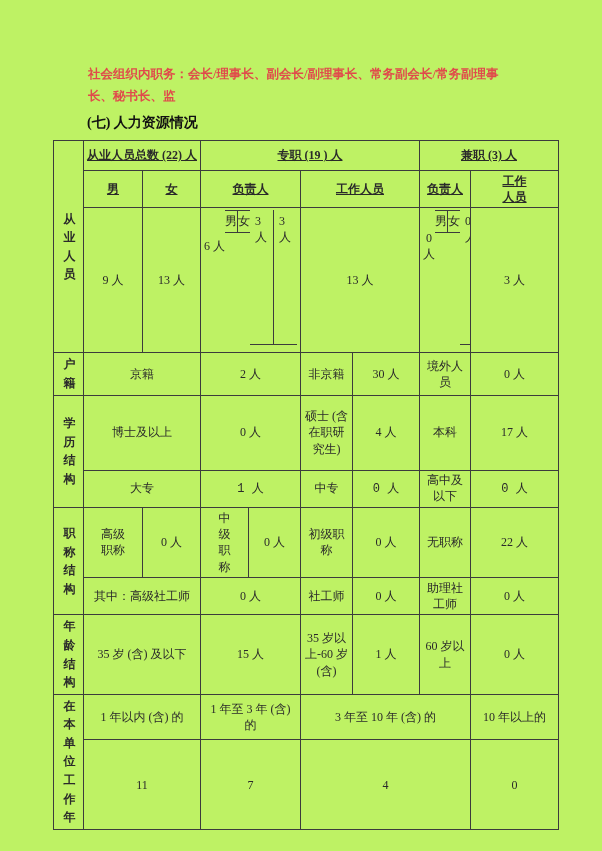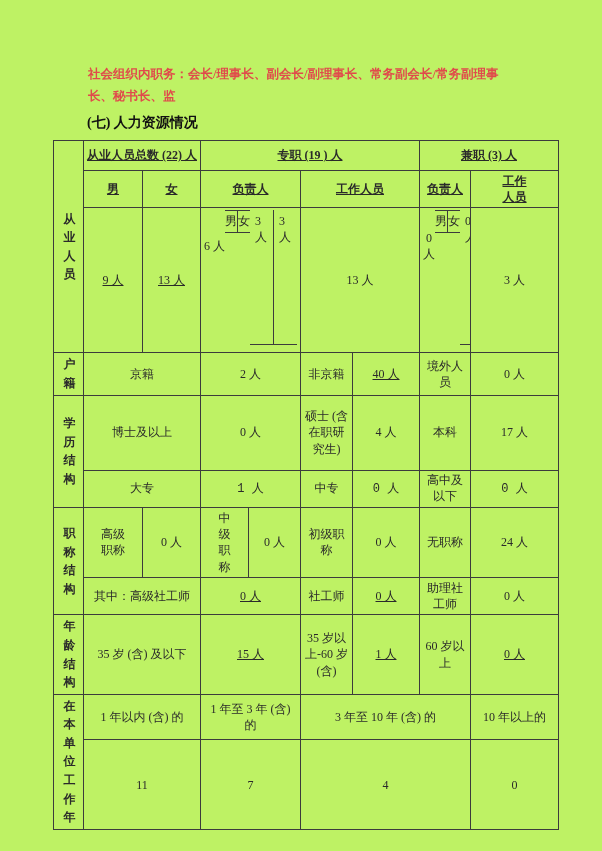--- a/index.html
+++ b/index.html
@@ -51,21 +51,21 @@
   tr.r5{height:75px;margin-top:16px;}
   tr.r6{height:33px;font-family:Liberation Mono, monospace;}
   tr.r7{height:70px;}
   tr.r8{height:35px;}
   tr.r9{height:65px;}
   tr.r10{height:37px;}
   tr.r11{height:73px;}
   td.hdr{font-weight:bold;text-decoration:underline;}
   td.vlab{padding:0;font-weight:bold;}
   .vtxt{display:inline-block;width:14px;word-break:break-all;line-height:1.55;text-align:right;}
-  td.left{text-align:left;padding-left:7px;text-decoration:underline;}
+  td.left{text-align:left;padding-left:7px;}
   td.pre{white-space:pre-line;}
   td.lpre{white-space:pre-line;text-align:left;padding-left:6px;}
   td.nopad{padding:0;vertical-align:top;}
   td.topleft{text-align:left;vertical-align:middle;padding-left:6px;}
   .nest{height:140px;display:flex;flex-direction:row;}
   .nest .top{height:71px;display:flex;align-items:center;justify-content:center;}
   .nest .mid{height:21px;border-top:1px solid #3c3c3c;border-bottom:1px solid #3c3c3c;display:flex;}
   .nest .mid > div{flex:1;line-height:20px;text-align:center;}
   .nest .mid > div:first-child{border-right:1px solid #3c3c3c;}
   .nest .bot{flex:1;display:flex;margin-bottom:5px;border-bottom:1px solid #3c3c3c;}
@@ -148,21 +148,21 @@
         </div>
       </td>
       <td>3 人</td>
     </tr>
 
     <tr class="r4">
       <td class="vlab"><span class="vtxt">户籍</span></td>
       <td colspan="2">京籍</td>
       <td colspan="2">2 人</td>
       <td>非京籍</td>
-      <td class="left">40 人</td>
+      <td class="left">30 人</td>
       <td class="pre" colspan="2">境外人
 员</td>
       <td>0 人</td>
     </tr>
 
     <tr class="r5">
       <td class="vlab" rowspan="2"><span class="vtxt">学历结构</span></td>
       <td colspan="2">博士及以上</td>
       <td colspan="2">0 人</td>
       <td class="pre">硕士 (含
@@ -190,21 +190,21 @@
       <td>0 人</td>
       <td class="lpre">中
 级
 职
 称</td>
       <td>0 人</td>
       <td class="pre">初级职
 称</td>
       <td>0 人</td>
       <td colspan="2">无职称</td>
-      <td>24 人</td>
+      <td>22 人</td>
     </tr>
 
     <tr class="r8">
       <td colspan="2">其中：高级社工师</td>
       <td class="left" colspan="2">0 人</td>
       <td>社工师</td>
       <td class="left">0 人</td>
       <td class="pre" colspan="2">助理社
 工师</td>
       <td>0 人</td>

